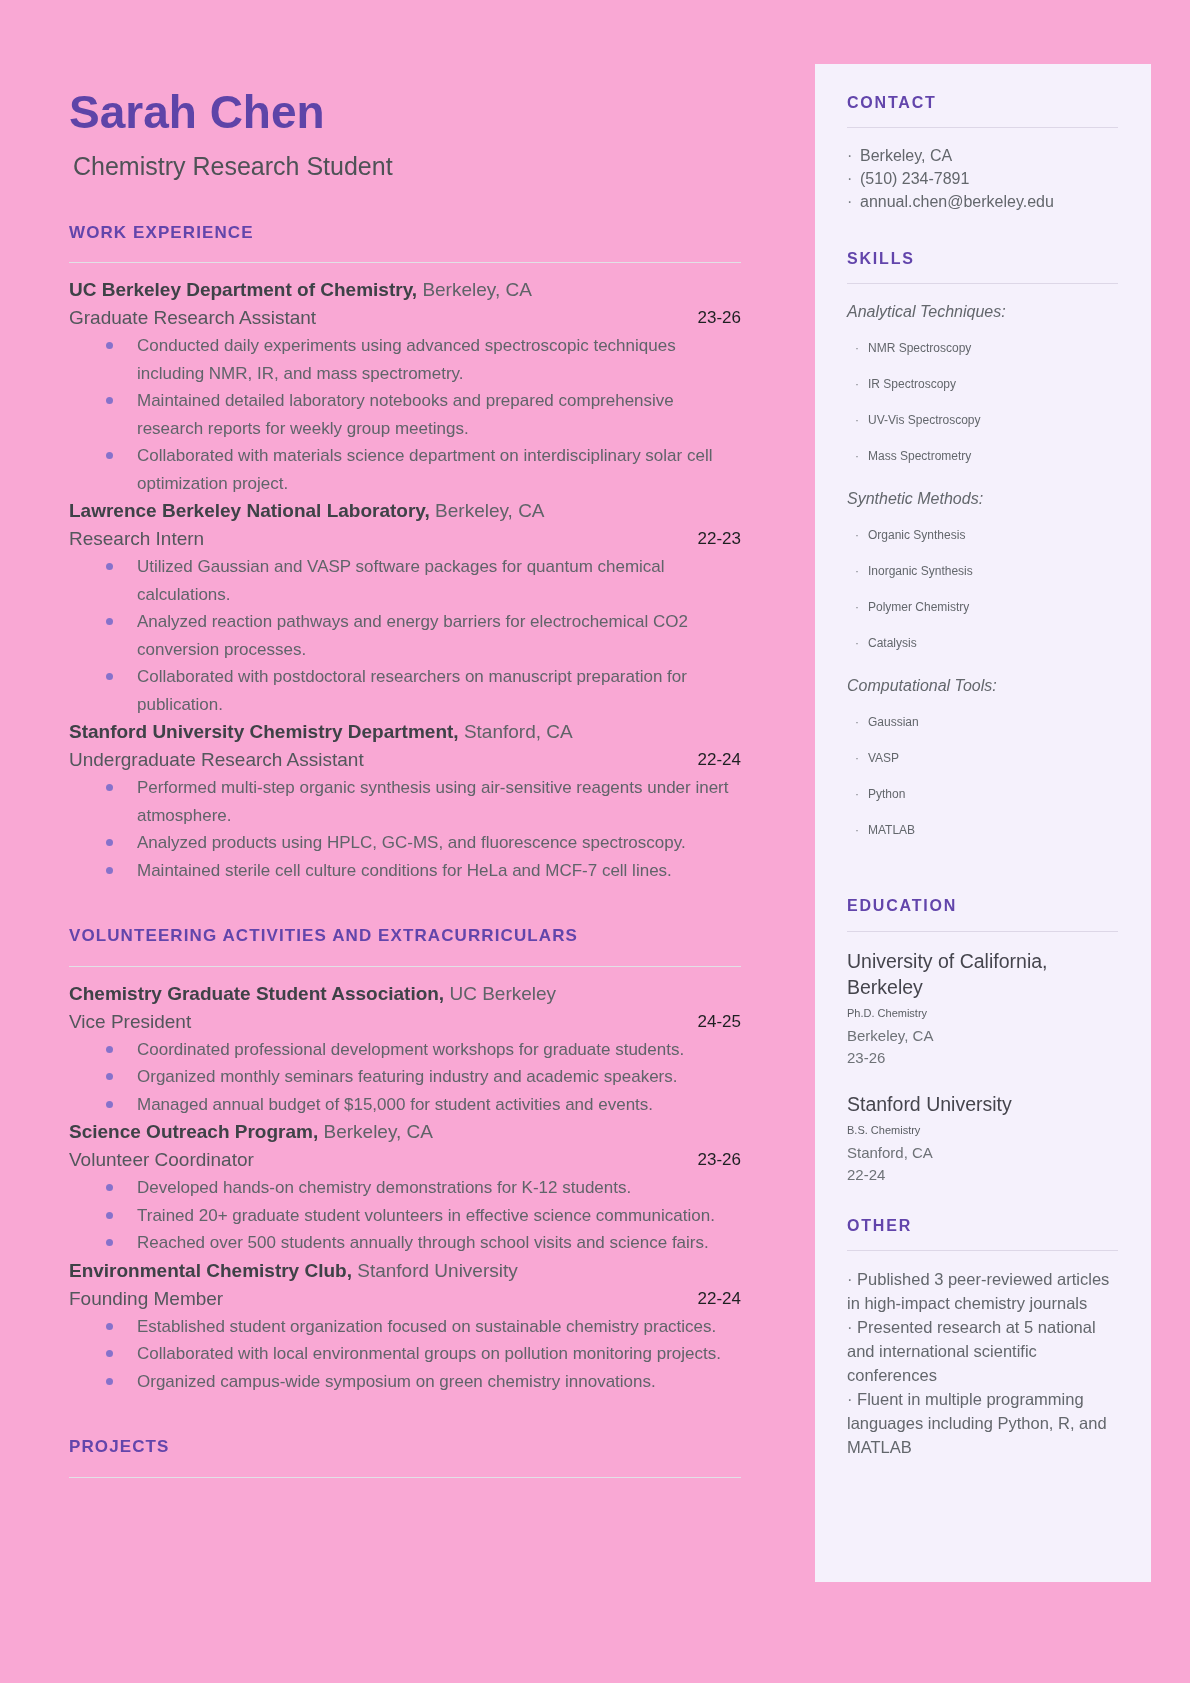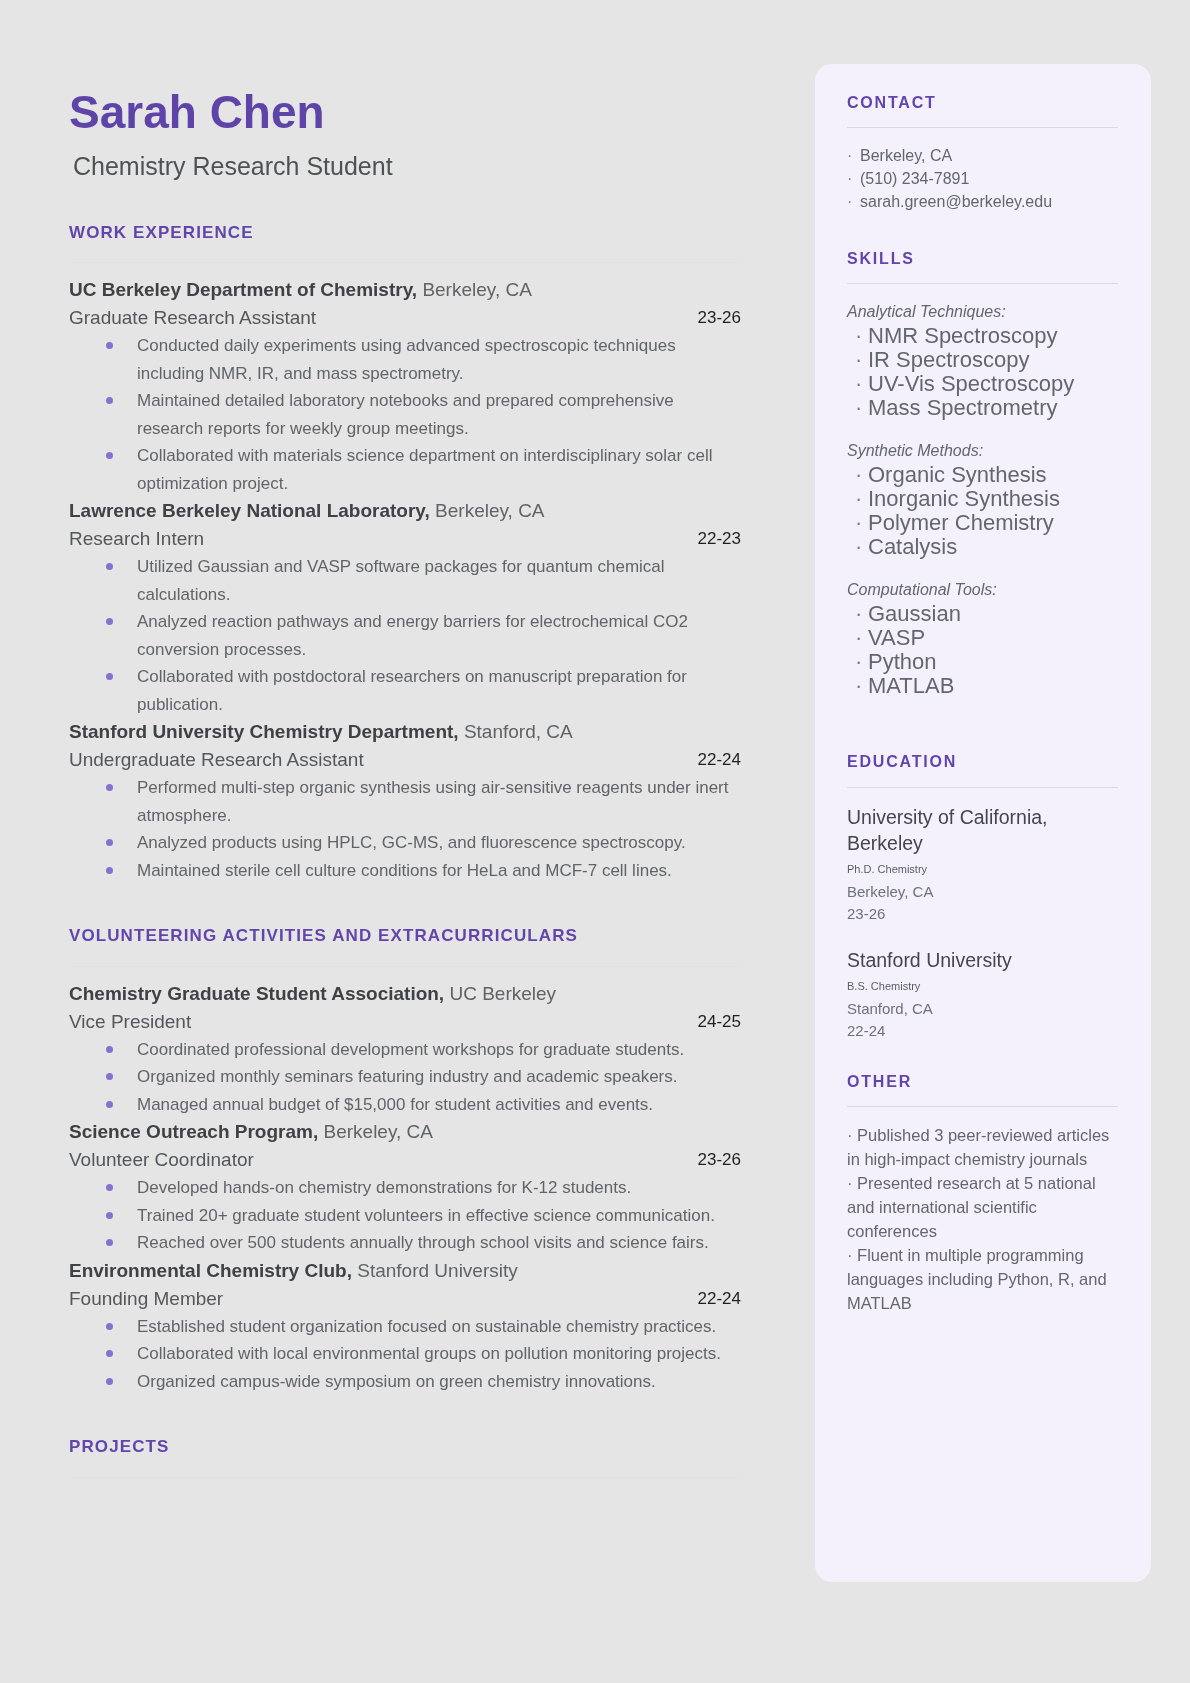--- a/index.html
+++ b/index.html
@@ -1,19 +1,19 @@
 <!DOCTYPE html>
 <html><head>
 <meta charset="utf-8">
 <style>
   html,body{margin:0;padding:0;background:#ffffff;}
   .page{
     position:relative;
     width:1190px;height:1683px;
-    background:#e5e5e5;
+    background:#f9a8d4;
     font-family:"Liberation Sans", sans-serif;
     overflow:hidden;
   }
   
   .main-col{position:absolute;left:69px;top:0;width:672px;}
   .name{
     margin:86px 0 0;
     font-size:46px;font-weight:700;line-height:1.15;
     color:#5e44a8;letter-spacing:0px;
   }
@@ -48,37 +48,36 @@
     width:7px;height:7px;border-radius:50%;
     background:#8672cb;
   }
   
   .sidebar{
     position:absolute;left:815px;top:64px;
     width:336px;height:1518px;
     background:#f5f1fc;
     box-sizing:border-box;
     padding:29px 33px 0 32px;
-    border-radius:17px;
   }
   .s-head{
     margin:0;
     font-size:16px;font-weight:700;color:#6245ab;
     letter-spacing:1.8px;line-height:1.2;
   }
   .s-hr{border:none;border-top:1px solid #ddd7e7;margin:15px 0 16px;}
   .s-section{margin-top:36px;}
   .s-section.edu{margin-top:54px;}
   .s-section.other{margin-top:30px;}
   .c-item{font-size:16px;line-height:23px;color:#63676c;padding-left:13px;position:relative;}
   .c-item::before{content:"\00B7";position:absolute;left:0;color:#7a7e84;}
   .sk-label{font-size:16px;font-style:italic;color:#63676c;line-height:24px;margin-top:0;}
   .sk-group{margin-top:19px;}
   .sk-group:first-of-type{margin-top:0;}
-  .sk-item{font-size:22px;line-height:24px;color:#63676c;padding-left:21px;position:relative;}
+  .sk-item{font-size:12px;line-height:24px;color:#63676c;padding-left:21px;position:relative;margin-top:12px;}
   .sk-item::before{content:"\00B7";position:absolute;left:8px;color:#7a7e84;}
   .edu-block{margin-top:0;}
   .edu-block + .edu-block{margin-top:22px;}
   .edu-school{font-size:19.5px;line-height:26px;color:#45454d;}
   .edu-degree{font-size:11px;line-height:24px;color:#5a5e63;margin-top:1px;}
   .edu-loc,.edu-dates{font-size:15px;line-height:22px;color:#6e7277;}
   .o-item{font-size:16.5px;line-height:24px;color:#63676c;}
   .o-item::before{content:"\00B7\0020";color:#7a7e84;}
 </style>
 </head>
@@ -204,21 +203,21 @@
 
   </div>
 
   <aside class="sidebar">
 
     <div class="s-section" style="margin-top:0;">
       <h3 class="s-head">CONTACT</h3>
       <hr class="s-hr">
       <div class="c-item">Berkeley, CA</div>
       <div class="c-item">(510) 234-7891</div>
-      <div class="c-item">sarah.green@berkeley.edu</div>
+      <div class="c-item">annual.chen@berkeley.edu</div>
     </div>
 
     <div class="s-section">
       <h3 class="s-head">SKILLS</h3>
       <hr class="s-hr">
 
       <div class="sk-group">
         <div class="sk-label">Analytical Techniques:</div>
         <div class="sk-item">NMR Spectroscopy</div>
         <div class="sk-item">IR Spectroscopy</div>

